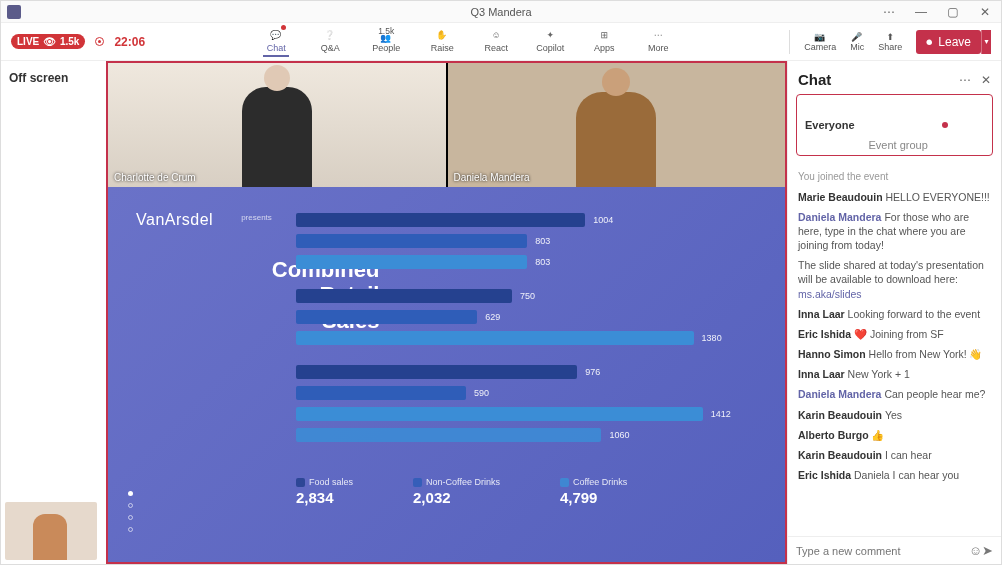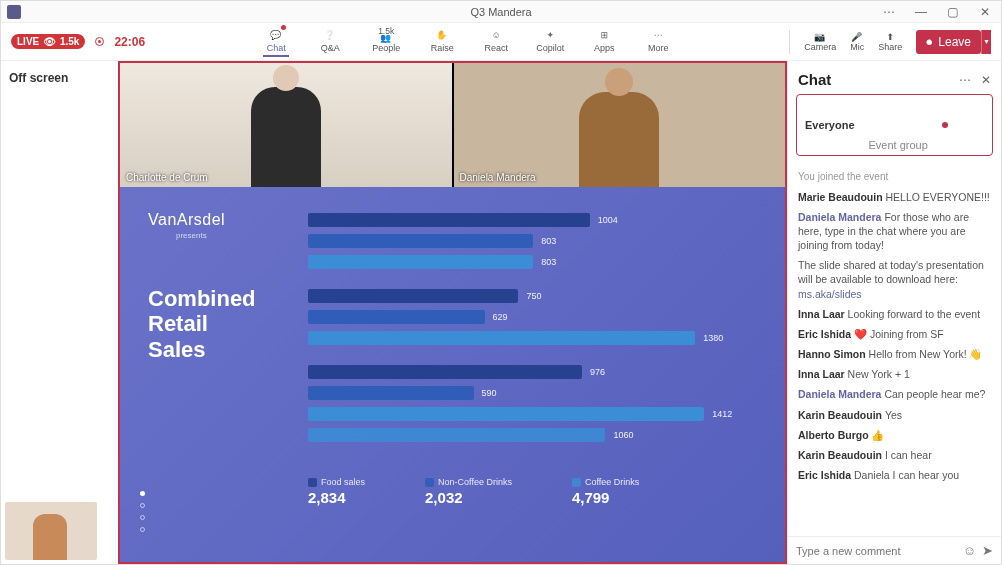--- a/index.html
+++ b/index.html
@@ -22,38 +22,38 @@
   .tc-item.active .ic { color:#6264a7; }
   .tc-item.active .lbl { color:#6264a7; }
   .tc-item .badge { position:relative; }
   .tc-item .badge::after { content:""; position:absolute; top:-2px; right:-4px; width:5px; height:5px; background:#d13438; border-radius:50%; }
   .active-bar { width:26px; height:2px; background:#6264a7; margin-top:2px; }
   .tb-right { display:flex; align-items:center; gap:14px; }
   .tbr-item { display:flex; flex-direction:column; align-items:center; font-size:9px; color:#555; }
   .leave-btn { background:#c4314b; color:#fff; border-radius:3px; padding:4px 10px; font-size:12px; display:flex; align-items:center; gap:6px; }
   .leave-split { width:10px; background:#c4314b; border-left:1px solid rgba(255,255,255,.3); height:24px; display:flex;align-items:center;justify-content:center;color:#fff;font-size:8px;}
   .body { flex:1; display:flex; overflow:hidden; }
-  .offscreen { width:117px; padding:10px 8px; font-size:12px; font-weight:600; color:#333; position:relative; }
+  .offscreen { width:105px; padding:10px 8px; font-size:12px; font-weight:600; color:#333; position:relative; }
   .self-view { position:absolute; bottom:4px; left:4px; width:92px; height:58px; background:#e6d9cc; border-radius:2px; overflow:hidden; }
   .stage { flex:1; border:2px solid #c4314b; display:flex; flex-direction:column; background:#000; }
   .video-row { height:124px; display:flex; gap:2px; background:#000; }
   .vtile { flex:1; position:relative; background:#bcbcbc; overflow:hidden; }
   .vtile .nm { position:absolute; bottom:4px; left:6px; color:#fff; font-size:10px; text-shadow:0 0 3px #000; }
   .person1 { background:linear-gradient(#efe8de,#d8cfc3); display:flex;align-items:flex-end;justify-content:center; }
   .silhouette1 { width:70px;height:100px;background:#2c2c2c;border-radius:24px 24px 0 0; position:relative;}
   .silhouette1::before{content:"";position:absolute;top:-22px;left:22px;width:26px;height:26px;background:#e0c9b5;border-radius:50%;}
   .person2 { background:#c8b69e; display:flex;align-items:flex-end;justify-content:center; }
   .silhouette2 { width:80px;height:95px;background:#9a6b3a;border-radius:26px 26px 0 0; position:relative;}
   .silhouette2::before{content:"";position:absolute;top:-24px;left:26px;width:28px;height:28px;background:#caa07a;border-radius:50%;}
   .slide { flex:1; background:linear-gradient(135deg,#6a72c8,#5560bd); display:flex; color:#fff; padding:24px 28px 10px 28px; position:relative; }
-  .slide-left { width:160px; display:flex; flex-direction:column; }
+  .slide-left { width:160px; display:flex; flex-direction:row; }
   .brand { font-size:16px; letter-spacing:.5px; }
   .brand .accent { font-weight:300; }
   .presents { font-size:8px; opacity:.7; margin-top:2px; margin-left:28px; }
-  .headline { margin-top:46px; font-size:22px; font-weight:600; line-height:1.15; }
+  .headline { margin-top:46px; font-size:22px; font-weight:600; line-height:1.15;text-align:right; }
   .chart { flex:1; display:flex; flex-direction:column; gap:7px; padding-top:2px; }
   .barrow { display:flex; align-items:center; gap:8px; }
   .bar { height:14px; border-radius:2px; }
   .bar.dark { background:#25418f; }
   .bar.mid { background:#2f5db8; }
   .bar.light { background:#3b8dd6; }
   .val { font-size:9px; color:#fff; opacity:.9; }
   .legend { display:flex; gap:60px; margin-top:22px; padding-top:6px; }
   .legend .lg { display:flex; flex-direction:column; gap:2px; }
   .legend .lg .dot { width:9px;height:9px;border-radius:2px;display:inline-block;margin-right:4px;vertical-align:middle;}
@@ -69,21 +69,21 @@
   .chat-tabs { margin:0 8px; border:1.5px solid #c4314b; border-radius:4px; display:flex; gap:14px; padding:4px 8px; font-size:11px; align-items:center;}
   .chat-tabs .t1 { font-weight:600; color:#333; }
   .chat-tabs .t2 { color:#888;margin-top:40px; }
   .reddot { width:6px;height:6px;background:#c4314b;border-radius:50%; }
   .messages { flex:1; overflow:hidden; padding:8px 10px 4px; font-size:10.5px; line-height:1.35; color:#555; }
   .joined { text-align:left; color:#999; font-size:10px; margin:6px 0; }
   .msg { margin-bottom:6px; }
   .msg .au { font-weight:600; color:#333; }
   .msg .au.host { color:#6264a7; }
   .msg .link { color:#6264a7; }
-  .compose { border-top:1px solid #eee; padding:6px 8px; display:flex; align-items:center; gap:6px; }
+  .compose { border-top:1px solid #eee; padding:6px 8px; display:flex; align-items:center; }
   .compose input { flex:1; border:none; font-size:11px; color:#888; outline:none; }
   .compose .cic { color:#777; font-size:13px; }
   .people-count { font-size:8.5px; color:#555; line-height:1; margin-bottom:-2px;}
 </style>
 </head>
 <body>
 
 <div class="app">
   <div class="titlebar">
     <div class="teams-icon"></div>

